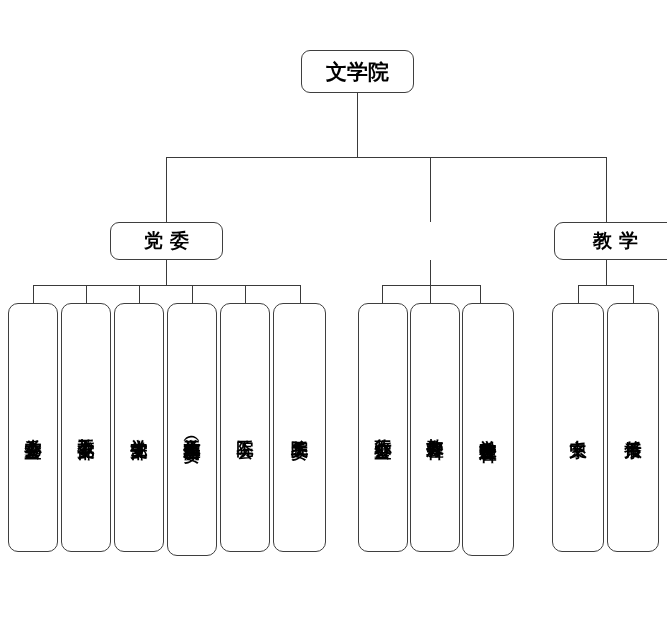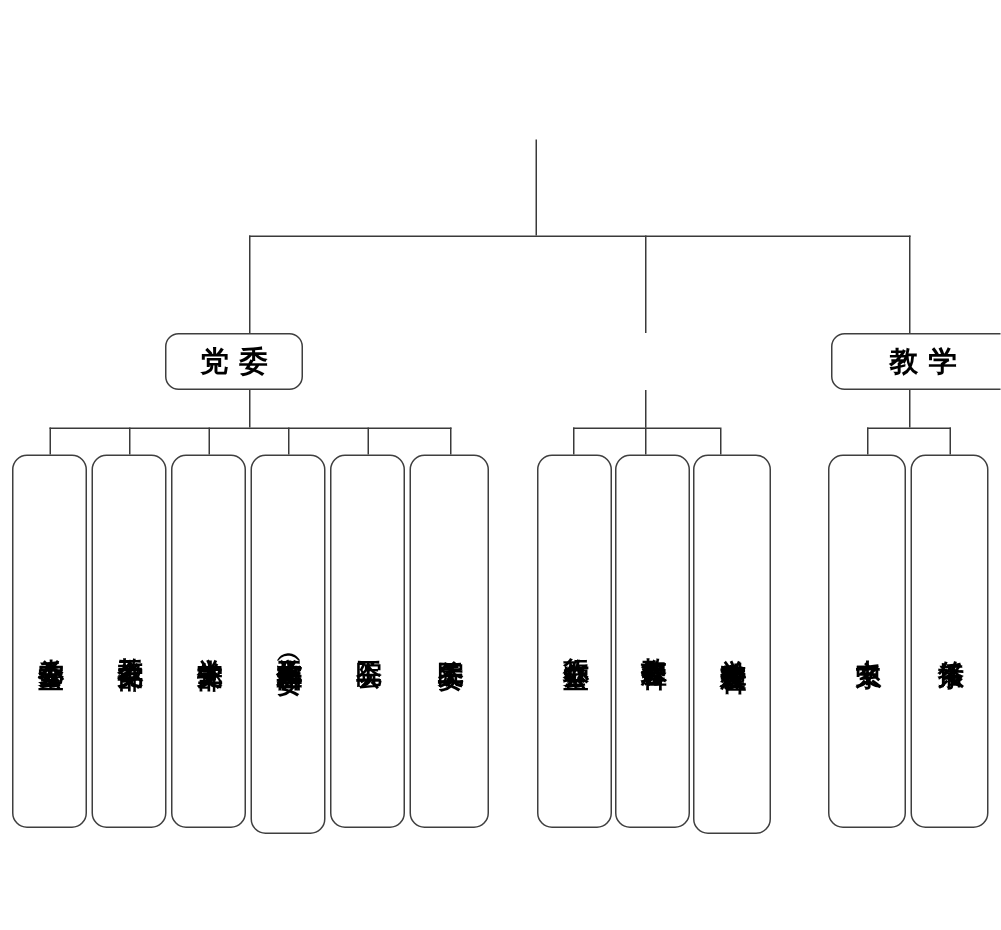--- a/index.html
+++ b/index.html
@@ -75,30 +75,33 @@
     writing-mode: vertical-rl;
     text-orientation: upright;
     display: block;
   }
 </style>
 </head>
 <body>
 
 <div id="org-chart">
 
+  <div class="node horiz root" style="left:301px; top:50px; width:113px; height:43px;">
+    <span>文学院</span>
+  </div>
 
   <div class="line v" style="left:357px; top:93px; width:1px; height:64px;"></div>
 
   <div class="line h" style="left:166px; top:157px; width:441px; height:1px;"></div>
 
   <div class="line v" style="left:166px; top:157px; width:1px; height:65px;"></div>
   <div class="line v" style="left:430px; top:157px; width:1px; height:65px;"></div>
   <div class="line v" style="left:606px; top:157px; width:1px; height:65px;"></div>
 
-  <div class="node horiz branch" style="left:110px; top:222px; width:92px; height:38px;">
+  <div class="node horiz branch" style="left:110px; top:222px; width:113px; height:38px;">
     <span>党委</span>
   </div>
 
 
   <div class="node horiz branch" style="left:554px; top:222px; width:123px; height:38px;">
     <span>教学</span>
   </div>
 
   <div class="line v" style="left:166px; top:260px; width:1px; height:25px;"></div>
   <div class="line h" style="left:33px; top:285px; width:268px; height:1px;"></div>

